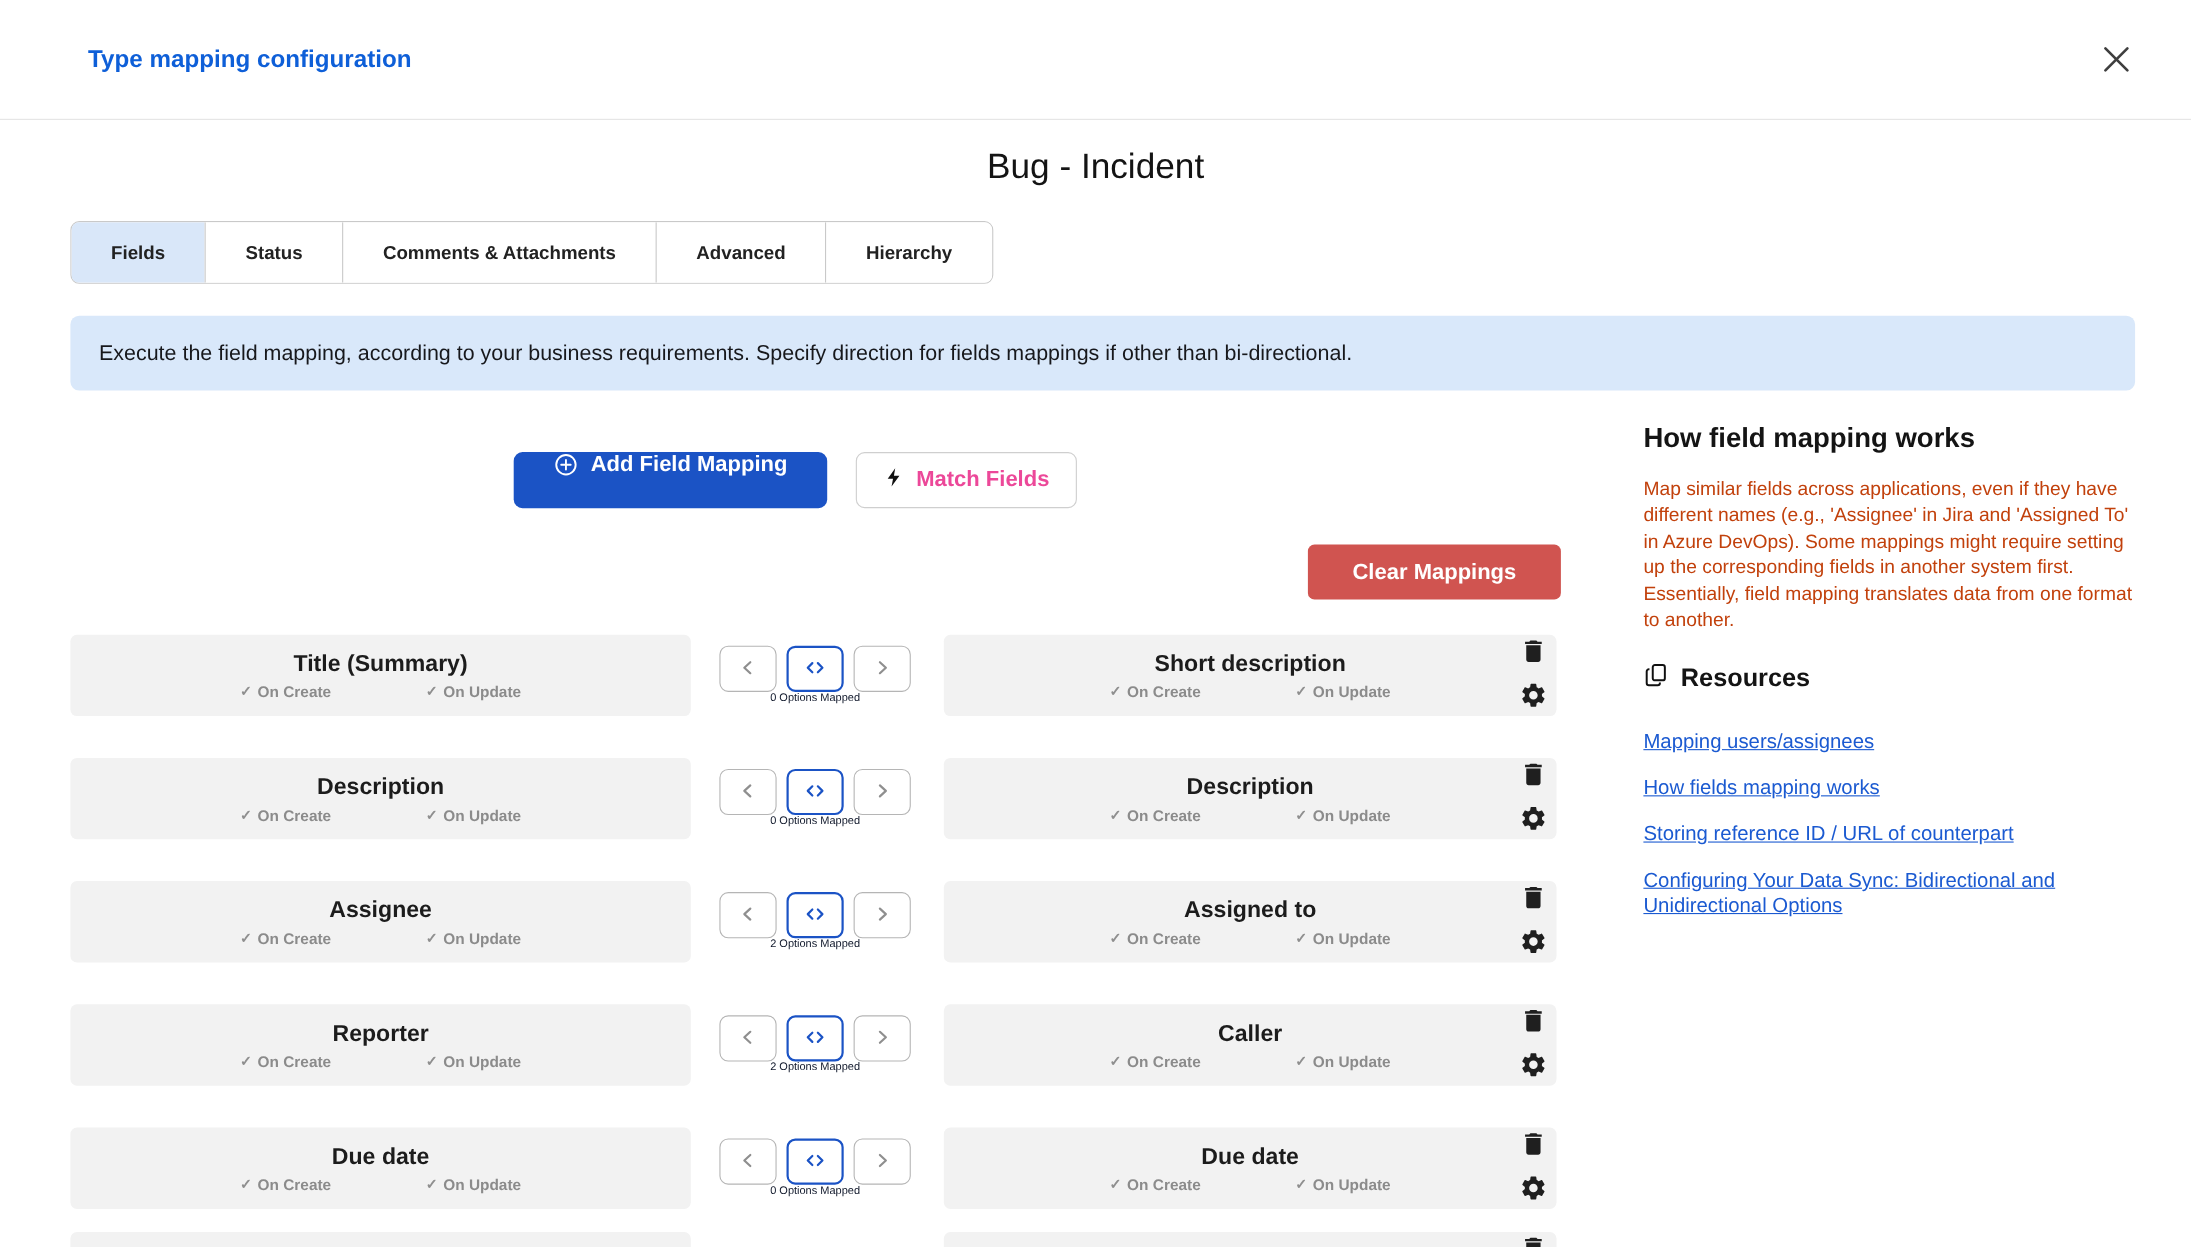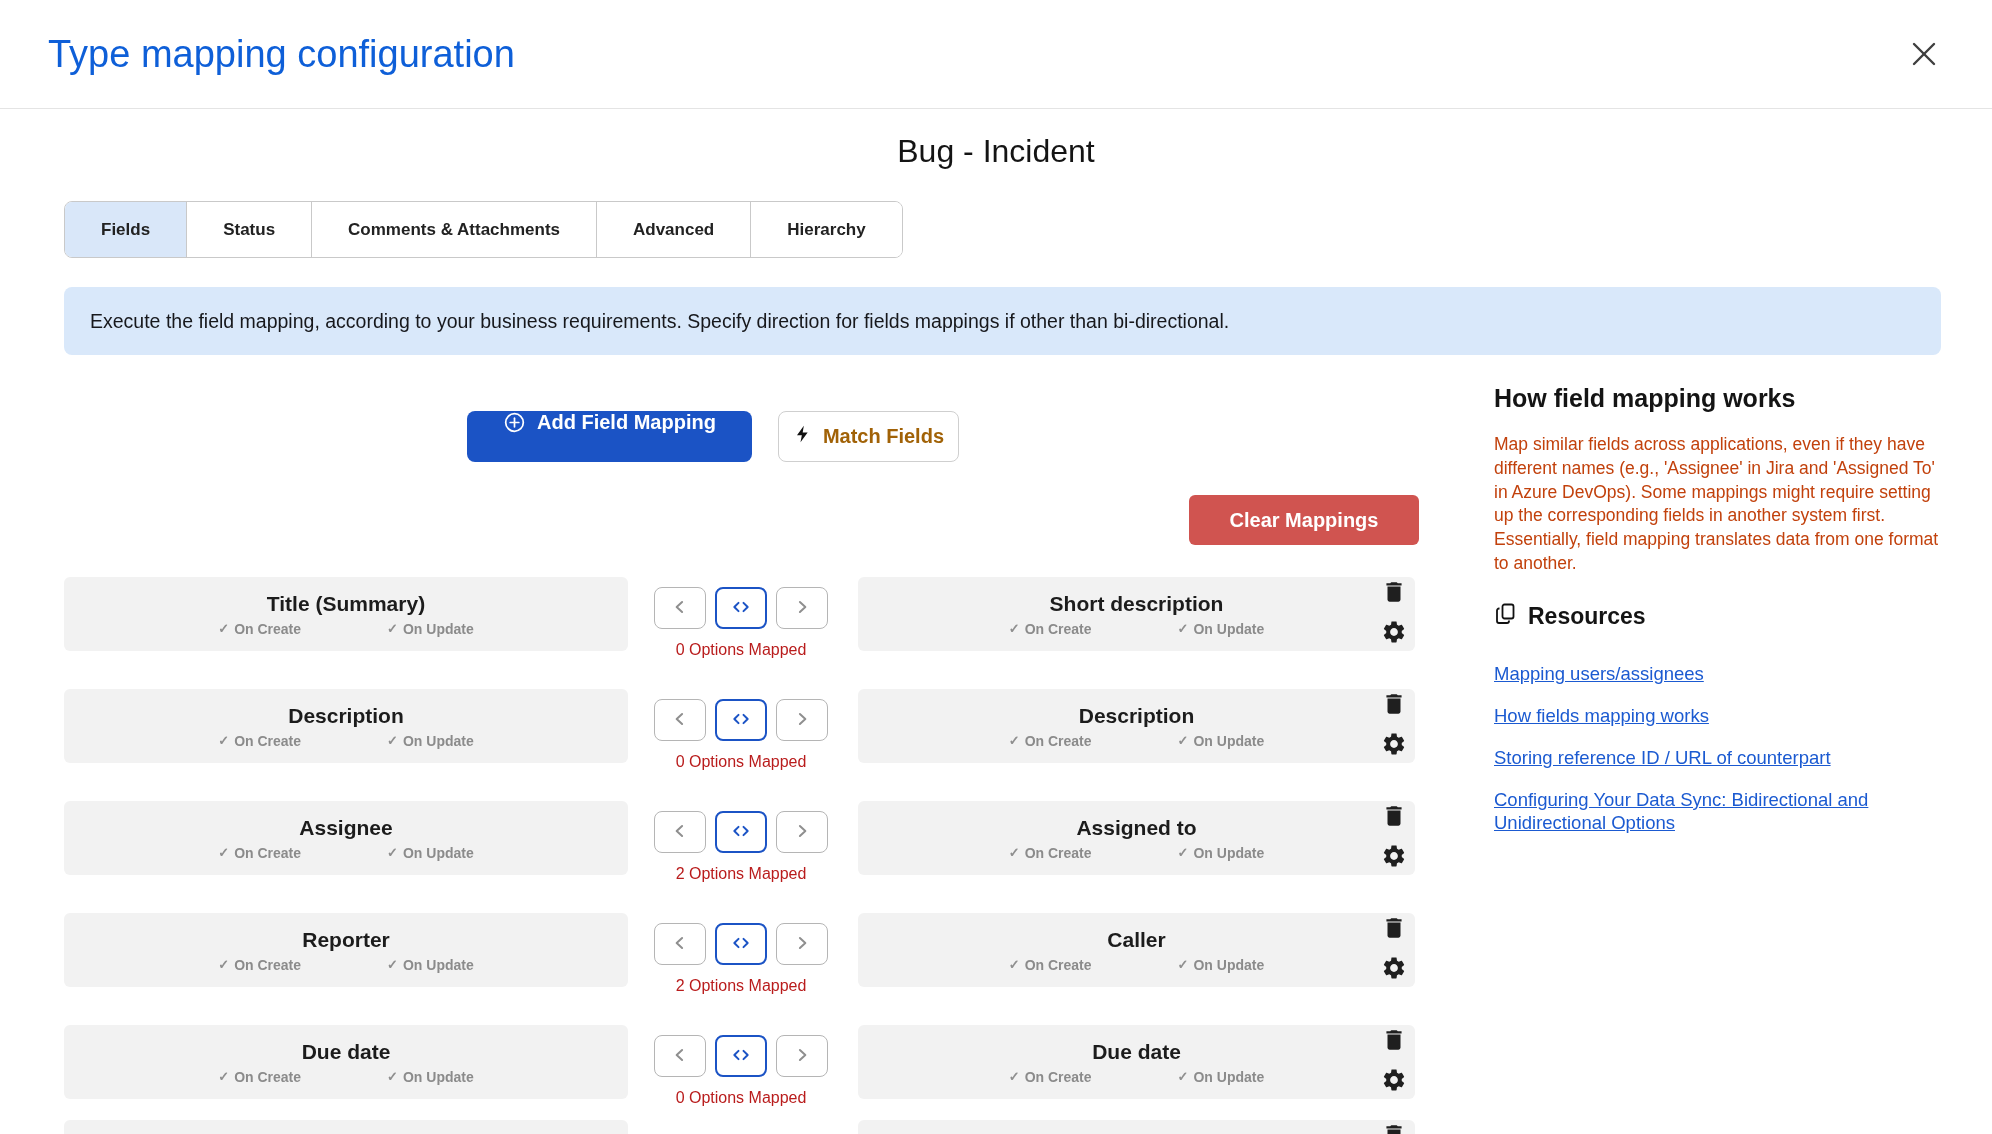--- a/index.html
+++ b/index.html
@@ -11,22 +11,22 @@
     overflow:hidden;
     color:#1c1c1c;
   }
 
   
   .modal-header {
     position:absolute; top:0; left:0; width:1992px; height:109px;
     background:#fff; border-bottom:1px solid #e4e4e4;
   }
   .modal-title {
-    position:absolute; left:48px; top:50%; transform:translateY(-50%);
-    font-size:38px; font-weight:400; color:#0e5fd8;
+    position:absolute; left:80px; top:50%; transform:translateY(-50%);
+    font-size:22px; font-weight:700; color:#0e5fd8;
   }
   .close-btn {
     position:absolute; right:48px; top:35px; width:40px; height:40px;
     background:none; border:none; cursor:pointer; padding:0;
     display:flex; align-items:center; justify-content:center;
   }
 
   
   .pair-title {
     position:absolute; top:133px; left:0; width:1992px; text-align:center;
@@ -56,21 +56,21 @@
   }
 
   
   .actions { position:absolute; top:411px; left:467px; display:flex; gap:26px; }
   .btn-primary {
     height:51px; padding:0 36px; background:#1b53c5; color:#fff;
     border:none; border-radius:8px; font-size:20px; font-weight:700;
     display:flex; align-items:flex-start; gap:11px; font-family:inherit; cursor:pointer;
   }
   .btn-secondary {
-    height:51px; padding:0 14px; background:#fff; color:#a16207;
+    height:51px; padding:0 24px; background:#fff; color:#ec4899;
     border:1px solid #cfcfcf; border-radius:8px; font-size:20px; font-weight:700;
     display:flex; align-items:center; gap:10px; font-family:inherit; cursor:pointer;
   }
   .btn-danger {
     position:absolute; top:495px; left:1189px; width:230px; height:50px;
     background:#d05450; color:#fff; border:none; border-radius:6px;
     font-size:20px; font-weight:700; font-family:inherit; cursor:pointer;
   }
 
   
@@ -92,21 +92,21 @@
     position:absolute; left:590px; top:10px; width:174px;
     display:flex; flex-direction:column; align-items:center;
   }
   .dir-buttons { display:flex; gap:9px; }
   .dir-btn {
     width:52px; height:42px; background:#fff; border:1.5px solid #b5b5b5;
     border-radius:8px; display:flex; align-items:center; justify-content:center;
     cursor:pointer; padding:0;
   }
   .dir-btn.selected { border:2px solid #1b53c5; }
-  .options-mapped { margin-top:12px; font-size:16px; color:#b91c1c; }
+  .options-mapped { font-size:10px; color:#0f172a; }
 
   .icon-btn {
     position:absolute; right:6px; width:30px; height:30px;
     background:none; border:none; cursor:pointer; padding:0;
     display:flex; align-items:center; justify-content:center;
   }
   .icon-btn.trash { top:1px; }
   .icon-btn.gear  { bottom:3px; }
 
   

